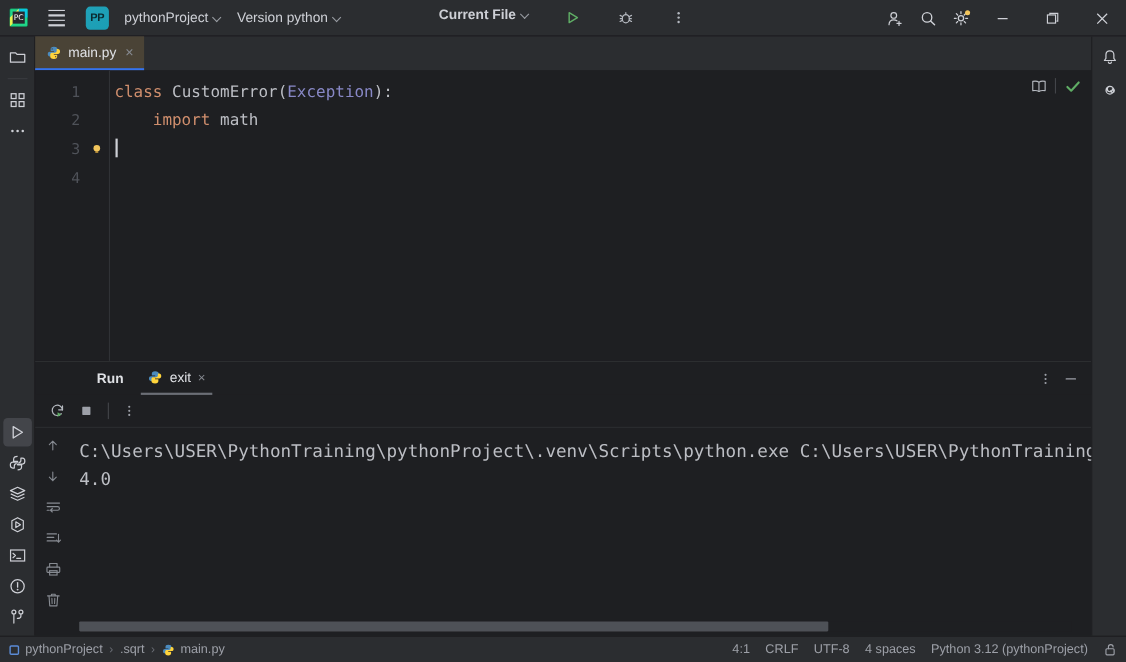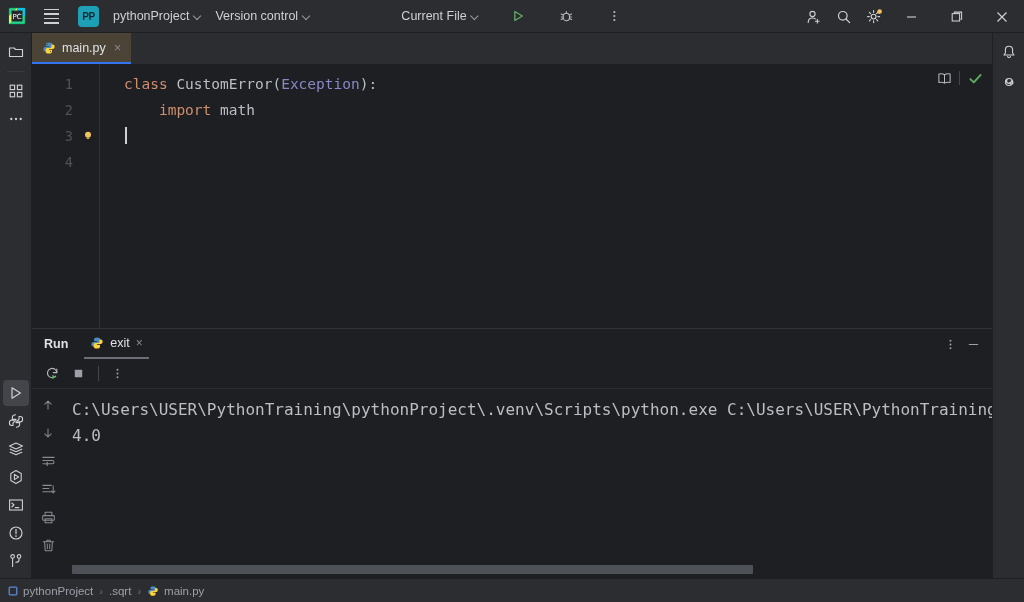--- a/index.html
+++ b/index.html
@@ -39,21 +39,21 @@
     white-space: nowrap;
   }
   .chev { width: 7px; height: 7px; display: inline-block; position: relative; opacity: .8;}
   .chev::after {
     content: ""; position: absolute; left: 0; top: 0;
     width: 5px; height: 5px; border-right: 1.3px solid #b4b8bf; border-bottom: 1.3px solid #b4b8bf;
     transform: rotate(45deg);
   }
   .tb-center {
     position: absolute; left: 50%; transform: translateX(-50%);
-    display: flex; align-items: center; gap: 18px;
+    display: flex; align-items: flex-start; gap: 18px; font-weight: bold;
   }
   .tb-right {
     position: absolute; right: 0; top: 0; height: 33px;
     display: flex; align-items: center; gap: 0;
   }
   .ic-btn {
     width: 30px; height: 26px; display: flex; align-items: center; justify-content: center;
     cursor: pointer; border-radius: 4px; position: relative;
   }
   .win-btn { width: 45px; height: 33px; display: flex; align-items: center; justify-content: center; cursor: pointer;}
@@ -96,21 +96,21 @@
     width: 68px; min-width: 68px; background: #1e1f22;
     padding-top: 7px; text-align: right; user-select: none;
     border-right: 1px solid #303236;
     position: relative;
   }
   .gline {
     height: 26px; line-height: 26px; font-family: "DejaVu Sans Mono", monospace;
     font-size: 13.5px; color: #4f5259; padding-right: 26px; position: relative;
   }
   .bulb { position: absolute; right: 5px; top: 7px; width: 12px; height: 12px; }
-  .codecol { flex: 1; padding-top: 7px; padding-left: 4px; position: relative; min-width:0; overflow:hidden;margin-left:20px;}
+  .codecol { flex: 1; padding-top: 7px; padding-left: 4px; position: relative; min-width:0; overflow:hidden;}
   .cline {
     height: 26px; line-height: 26px;
     font-family: "DejaVu Sans Mono", monospace; font-size: 14.5px;
     white-space: pre; color: #bcbec4;
   }
   .kw { color: #cf8e6d; }
   .cls { color: #bcbec4; }
   .typ { color: #8888c6; }
   .fn  { color: #8888c6; }
   .num { color: #2aacb8; }
@@ -127,21 +127,21 @@
 
   
   .runpanel {
     height: 250px; min-height: 250px; background: #1e1f22;
     border-top: 1px solid #303236; display: flex; flex-direction: column;
   }
   .run-head {
     height: 30px; min-height: 30px; display: flex; align-items: center;
     background: #1e1f22; padding-left: 12px; position: relative;
   }
-  .run-title { font-size: 12.5px; color: #dfe1e5; margin-right: 16px; font-weight: 600;}
+  .run-title { font-size: 12.5px; color: #dfe1e5; margin-right: 16px; font-weight: 600; margin-left: 44px;}
   .run-tab {
     height: 30px; display: flex; align-items: center; gap: 6px;
     font-size: 12.5px; color: #dfe1e5; padding: 0 6px; cursor: pointer;
     border-bottom: 2px solid #6b6e76;
   }
   .run-tab .x { color: #868a91; font-size: 12px; }
   .run-head-right { position: absolute; right: 8px; top: 0; height: 30px; display: flex; align-items: center; gap: 2px;}
   .run-toolbar2 {
     height: 30px; min-height: 30px; display: flex; align-items: center; gap: 2px;
     padding-left: 8px; border-bottom: 1px solid #2b2d30;
@@ -207,21 +207,21 @@
           <span></span>
           <span></span>
           <span></span>
       </div>
       <div class="proj-badge">PP</div>
       <div class="tb-item">
         <span>pythonProject</span>
         <span class="chev"></span>
       </div>
       <div class="tb-item">
-        <span>Version control</span>
+        <span>Version python</span>
         <span class="chev"></span>
       </div>
     </div>
 
     <div class="tb-center">
       <div class="tb-item">
         <span>Current File</span>
         <span class="chev"></span>
       </div>
       <div class="ic-btn">
@@ -552,15 +552,28 @@
         <span class="pyico" style="width:12px;height:12px;">
           <svg width="12" height="12" viewBox="0 0 16 16">
             <path d="M8 1.6 C5.5 1.6 4.6 2.6 4.6 4.1 L4.6 6.1 L8.1 6.1 L8.1 6.8 L3.8 6.8 C2.4 6.8 1.6 7.7 1.6 9.3 C1.6 10.9 2.4 11.9 3.8 11.9 L5.1 11.9 L5.1 10.1 C5.1 8.8 6 8.1 7.2 8.1 L9.8 8.1 C11 8.1 11.8 7.4 11.8 6.2 L11.8 4.1 C11.8 2.6 10.8 1.6 8 1.6 Z" fill="#4b8bbe"></path>
             <path d="M8 14.4 C10.5 14.4 11.4 13.4 11.4 11.9 L11.4 9.9 L7.9 9.9 L7.9 9.2 L12.2 9.2 C13.6 9.2 14.4 8.3 14.4 6.7 C14.4 5.1 13.6 4.1 12.2 4.1 L10.9 4.1 L10.9 5.9 C10.9 7.2 10 7.9 8.8 7.9 L6.2 7.9 C5 7.9 4.2 8.6 4.2 9.8 L4.2 11.9 C4.2 13.4 5.2 14.4 8 14.4 Z" fill="#ffd43b"></path>
           </svg>
         </span>
         <span>main.py</span>
       </span>
     </div>
 
+    <div class="status-right">
+      <span class="st-item">4:1</span>
+      <span class="st-item">CRLF</span>
+      <span class="st-item">UTF-8</span>
+      <span class="st-item">4 spaces</span>
+      <span class="st-item">Python 3.12 (pythonProject)</span>
+      <span class="st-item" style="display:flex;align-items:center;">
+        <svg width="13" height="13" viewBox="0 0 14 14">
+          <rect x="2.6" y="6.2" width="8" height="6" rx="1" fill="none" stroke="#9da0a8" stroke-width="1.1"></rect>
+          <path d="M5 6.2 L5 4.4 C5 3.1 6 2.2 7.3 2.2 C8.6 2.2 9.6 3.1 9.6 4.4" fill="none" stroke="#9da0a8" stroke-width="1.1" stroke-linecap="round"></path>
+        </svg>
+      </span>
+    </div>
   </div>
 
 </div>
 
 </body></html>

